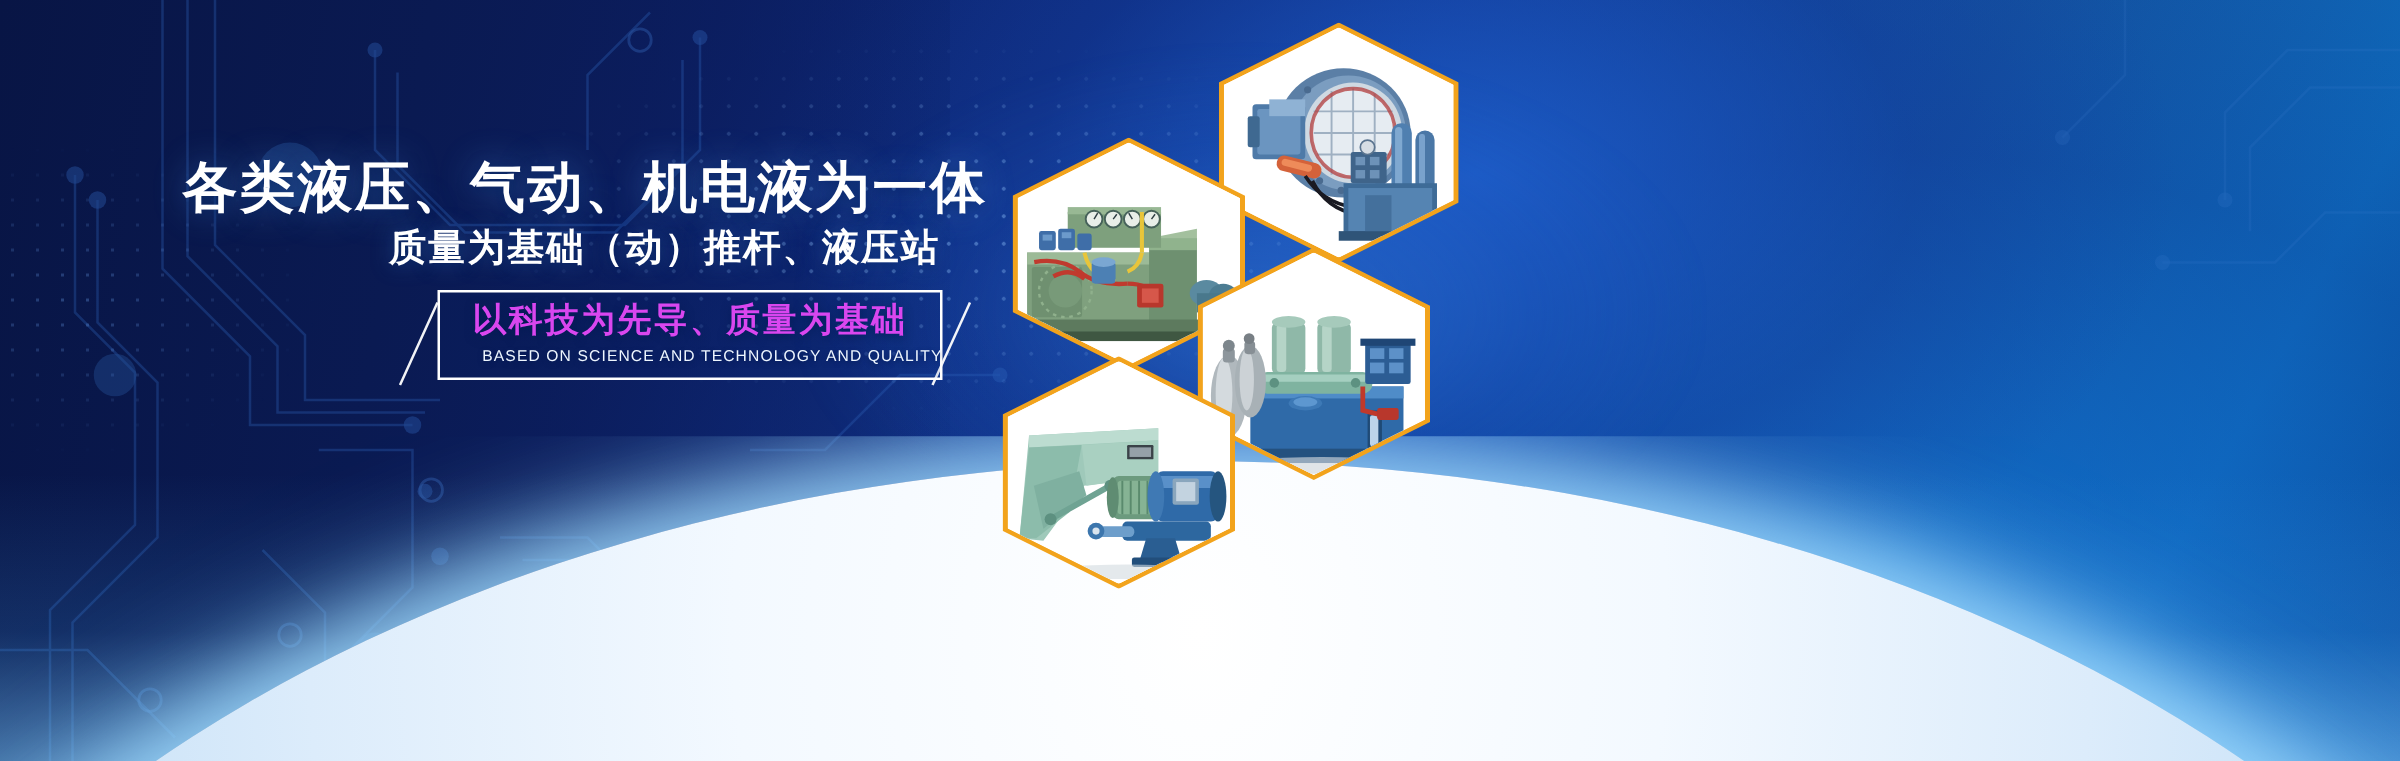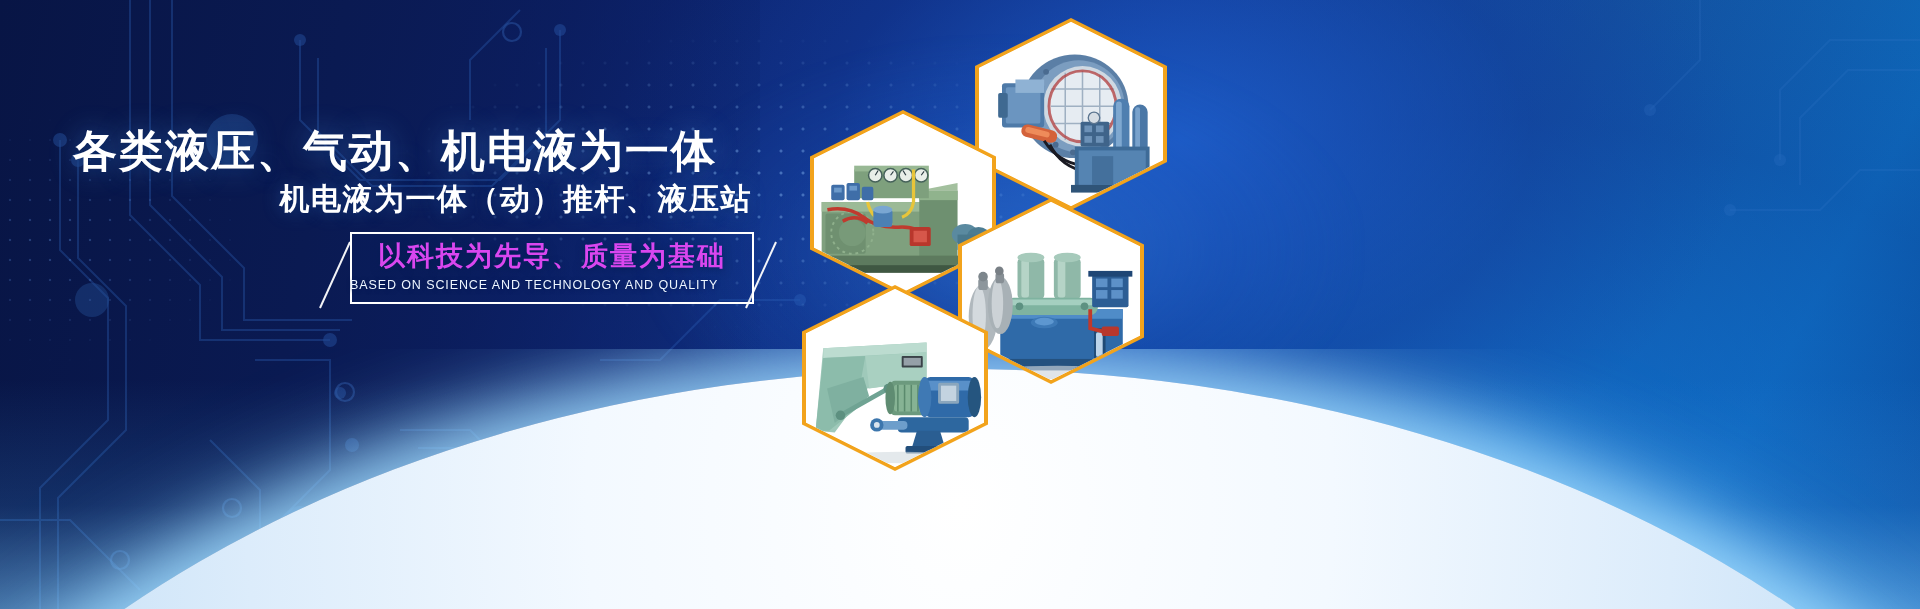--- a/index.html
+++ b/index.html
@@ -79,21 +79,21 @@
     position:absolute; left:0; bottom:0; width:1920px; height:230px;
     background:linear-gradient(to top, rgba(120,200,255,0.50) 0%, rgba(70,160,235,0.18) 45%, rgba(0,0,0,0) 100%);
     pointer-events:none;
   }
 
   
   .text-block { position:absolute; left:0; top:0; width:820px; height:609px; }
 
   .headline {
     position:absolute; left:0; top:129px; width:790px;
-    text-align:center;
+    text-align:right;
     font-size:44px; font-weight:bold; color:#ffffff;
     letter-spacing:2px; line-height:1.0;
     text-shadow:0 2px 10px rgba(0,30,90,0.65), 0 0 28px rgba(90,170,255,0.45);
     white-space:nowrap;
   }
   .subline {
     position:absolute; left:0; top:184px; width:752px;
     text-align:right;
     font-size:30px; font-weight:bold; color:#ffffff;
     letter-spacing:1.5px; line-height:1.0;
@@ -111,21 +111,21 @@
   .slogan-cn {
     position:absolute; left:350px; top:243px; width:404px;
     text-align:center;
     font-size:27px; font-weight:bold; color:#d946ef;
     letter-spacing:2px; line-height:1.0;
     text-shadow:0 2px 8px rgba(0,25,80,0.7);
     white-space:nowrap;
   }
   .slogan-en {
     position:absolute; left:350px; top:279px; width:404px;
-    text-align:left;
+    text-align:right;
     font-size:12.5px; font-weight:normal; color:#eef6ff;
     letter-spacing:0.9px; line-height:1.0;
     text-shadow:0 1px 4px rgba(0,25,80,0.8);
     white-space:nowrap;
   }
   .slash { position:absolute; pointer-events:none; }
   .slash-l { left:318px; top:240px; }
   .slash-r { left:744px; top:240px; }
 
   
@@ -216,21 +216,21 @@
   <div class="earth-wrap">
     <div class="horizon-light"></div>
     <div class="earth-haze"></div>
     <div class="earth-glow"></div>
   </div>
 
   <div class="text-block">
 
     <div class="headline">各类液压、气动、机电液为一体</div>
 
-    <div class="subline">机电液为一体（动）推杆、液压站</div>
+    <div class="subline">质量为基础（动）推杆、液压站</div>
 
     <svg class="slash slash-l" width="34" height="70" viewBox="0 0 34 70">
       <line x1="2" y1="68" x2="32" y2="2" stroke="#ffffff" stroke-width="2" opacity="0.95"></line>
     </svg>
     <svg class="slash slash-r" width="34" height="70" viewBox="0 0 34 70">
       <line x1="2" y1="68" x2="32" y2="2" stroke="#ffffff" stroke-width="2" opacity="0.95"></line>
     </svg>
 
     <div class="slogan-box"></div>
 

